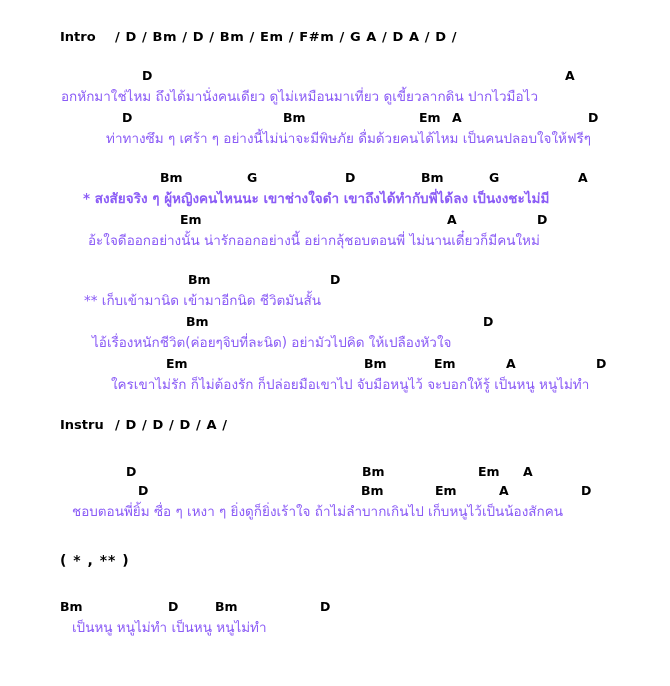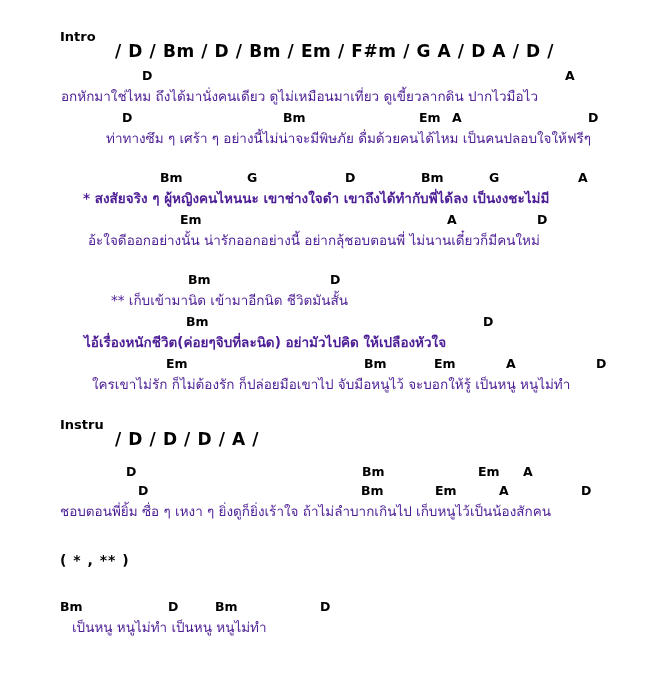--- a/index.html
+++ b/index.html
@@ -48,44 +48,44 @@
     position: relative;
     height: 23px;
     white-space: nowrap;
   }
   .lyric {
     position: absolute;
     top: 0;
     font-family: "DejaVu Sans", "Liberation Sans", sans-serif;
     font-size: 13.5px;
     line-height: 23px;
-    color: #4c1d95;
+    color: #8b5cf6;
     letter-spacing: 0px;
   }
 
   
   .section-line {
     position: relative;
     height: 22px;
     white-space: nowrap;
   }
   .section-label {
     position: absolute;
     top: 0;
     left: 60px;
     font-weight: bold;
     font-size: 13px;
     line-height: 22px;
   }
   .section-chords {
     position: absolute;
-    top: 14px;
+    top: 0;
     left: 115px;
     font-weight: bold;
-    font-size: 17px;
+    font-size: 13px;
     line-height: 22px;
     letter-spacing: 0.6px;
   }
 
   .repeat-line {
     position: relative;
     height: 22px;
   }
   .repeat-text {
     position: absolute;
@@ -158,38 +158,38 @@
   </div>
 
   <div class="spacer-md"></div>
 
   <div class="block">
     <div class="chord-row">
         <span class="chord" style="left: 188px;">Bm</span>
         <span class="chord" style="left: 330px;">D</span>
       </div>
     <div class="lyric-row">
-      <span class="lyric" style="left: 111px;">** เก็บเข้ามานิด เข้ามาอีกนิด ชีวิตมันสั้น</span>
+      <span class="lyric" style="left: 84px;">** เก็บเข้ามานิด เข้ามาอีกนิด ชีวิตมันสั้น</span>
     </div>
     <div class="chord-row">
         <span class="chord" style="left: 186px;">Bm</span>
         <span class="chord" style="left: 483px;">D</span>
       </div>
     <div class="lyric-row">
-      <span class="lyric" style="left: 84px; font-weight: bold;">ไอ้เรื่องหนักชีวิต(ค่อยๆจิบที่ละนิด) อย่ามัวไปคิด ให้เปลืองหัวใจ</span>
+      <span class="lyric" style="left: 92px;">ไอ้เรื่องหนักชีวิต(ค่อยๆจิบที่ละนิด) อย่ามัวไปคิด ให้เปลืองหัวใจ</span>
     </div>
     <div class="chord-row">
         <span class="chord" style="left: 166px;">Em</span>
         <span class="chord" style="left: 364px;">Bm</span>
         <span class="chord" style="left: 434px;">Em</span>
         <span class="chord" style="left: 506px;">A</span>
         <span class="chord" style="left: 596px;">D</span>
       </div>
     <div class="lyric-row">
-      <span class="lyric" style="left: 92px;">ใครเขาไม่รัก ก็ไม่ต้องรัก ก็ปล่อยมือเขาไป จับมือหนูไว้ จะบอกให้รู้ เป็นหนู หนูไม่ทำ</span>
+      <span class="lyric" style="left: 111px;">ใครเขาไม่รัก ก็ไม่ต้องรัก ก็ปล่อยมือเขาไป จับมือหนูไว้ จะบอกให้รู้ เป็นหนู หนูไม่ทำ</span>
     </div>
   </div>
 
   <div class="spacer-md"></div>
 
   <div class="section-line">
     <span class="section-label">Instru</span>
     <span class="section-chords">/ D / D / D / A /</span>
   </div>
 
@@ -203,21 +203,21 @@
         <span class="chord" style="left: 523px;">A</span>
       </div>
     <div class="chord-row">
         <span class="chord" style="left: 138px;">D</span>
         <span class="chord" style="left: 361px;">Bm</span>
         <span class="chord" style="left: 435px;">Em</span>
         <span class="chord" style="left: 499px;">A</span>
         <span class="chord" style="left: 581px;">D</span>
       </div>
     <div class="lyric-row">
-      <span class="lyric" style="left: 60px;">ชอบตอนพี่ยิ้ม ซื่อ ๆ เหงา ๆ ยิ่งดูก็ยิ่งเร้าใจ ถ้าไม่ลำบากเกินไป เก็บหนูไว้เป็นน้องสักคน</span>
+      <span class="lyric" style="left: 72px;">ชอบตอนพี่ยิ้ม ซื่อ ๆ เหงา ๆ ยิ่งดูก็ยิ่งเร้าใจ ถ้าไม่ลำบากเกินไป เก็บหนูไว้เป็นน้องสักคน</span>
     </div>
   </div>
 
   <div class="spacer-lg"></div>
 
   <div class="repeat-line">
     <span class="repeat-text">( * , ** )</span>
   </div>
 
   <div class="spacer-lg"></div>

